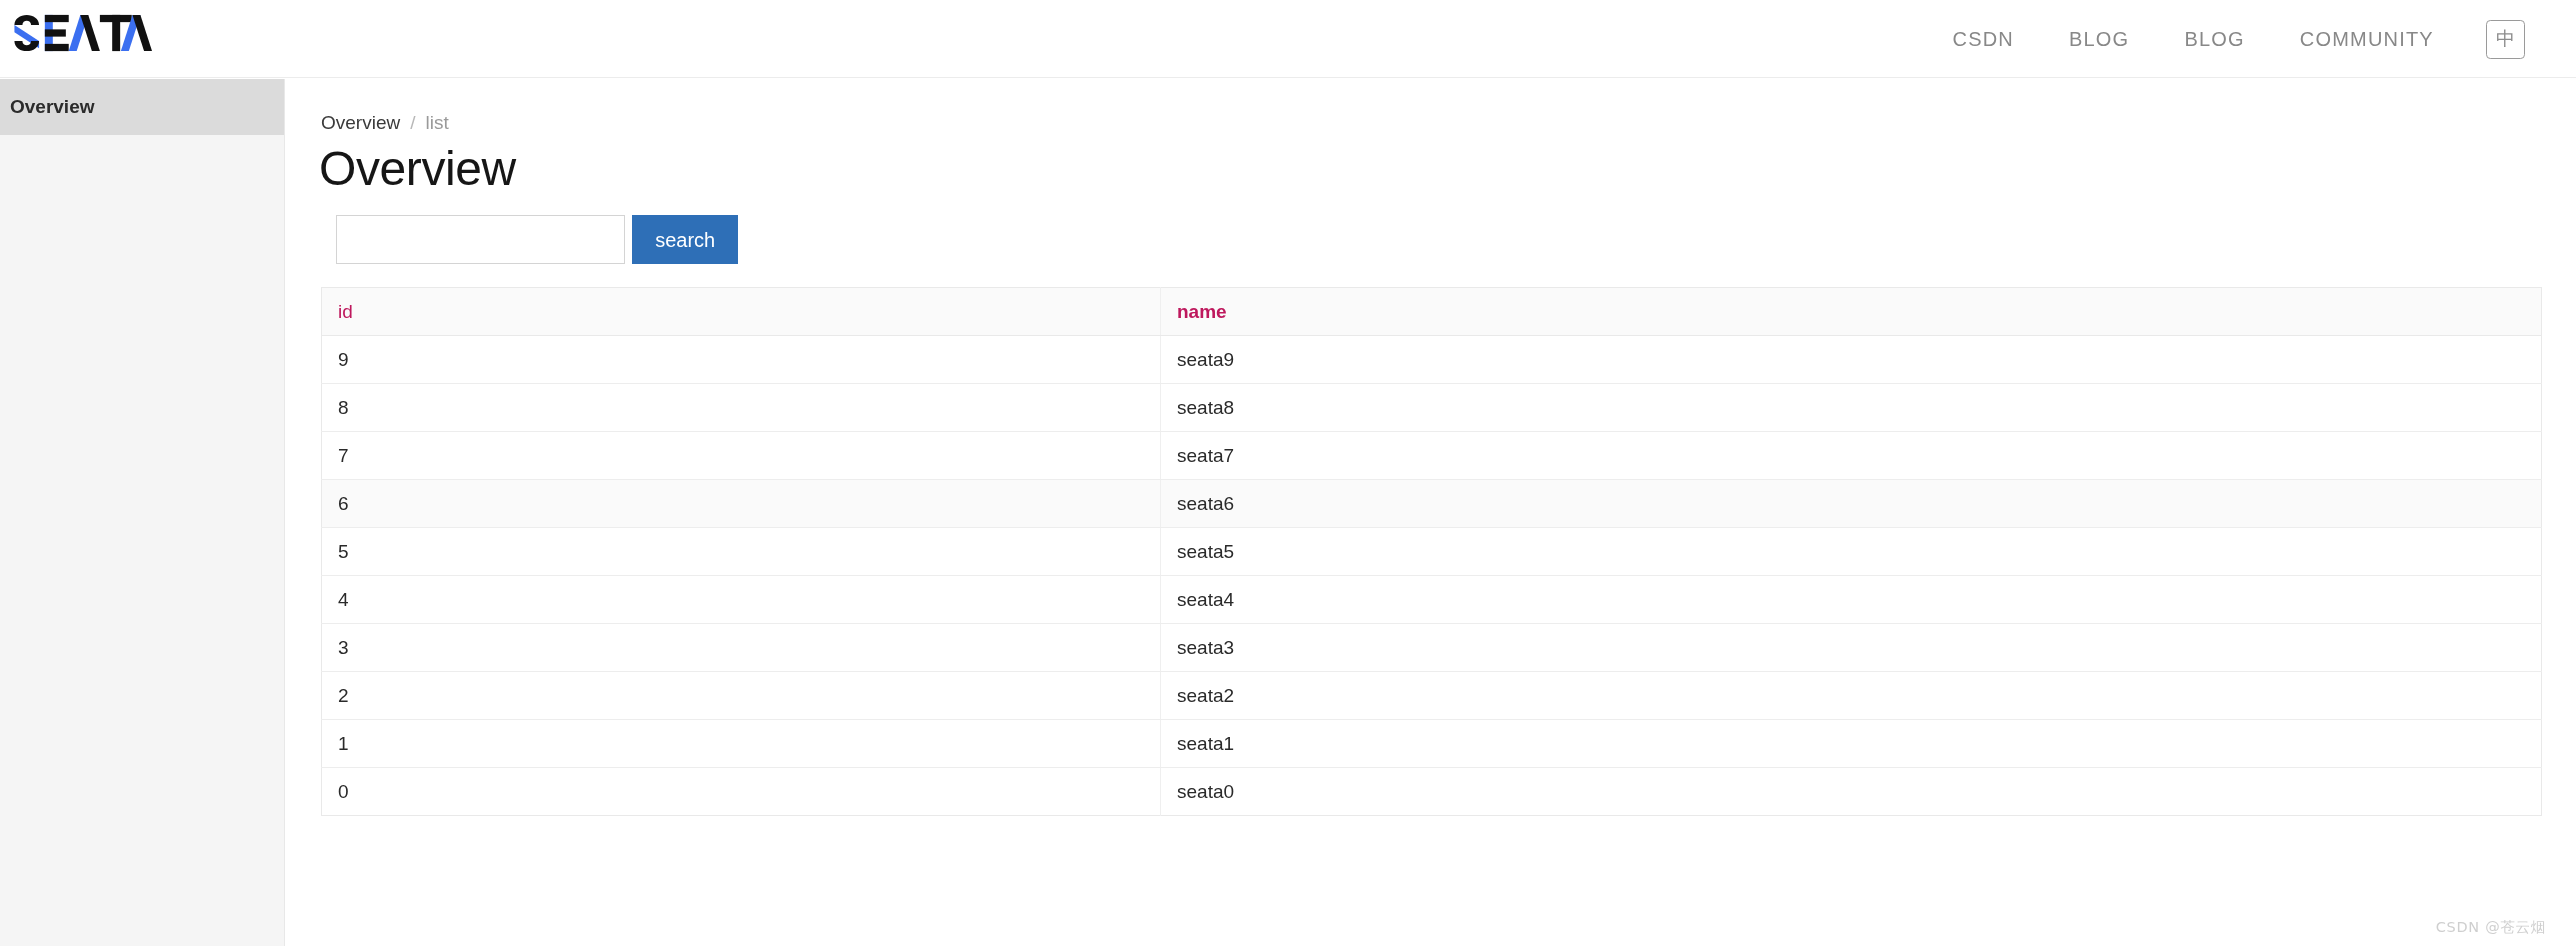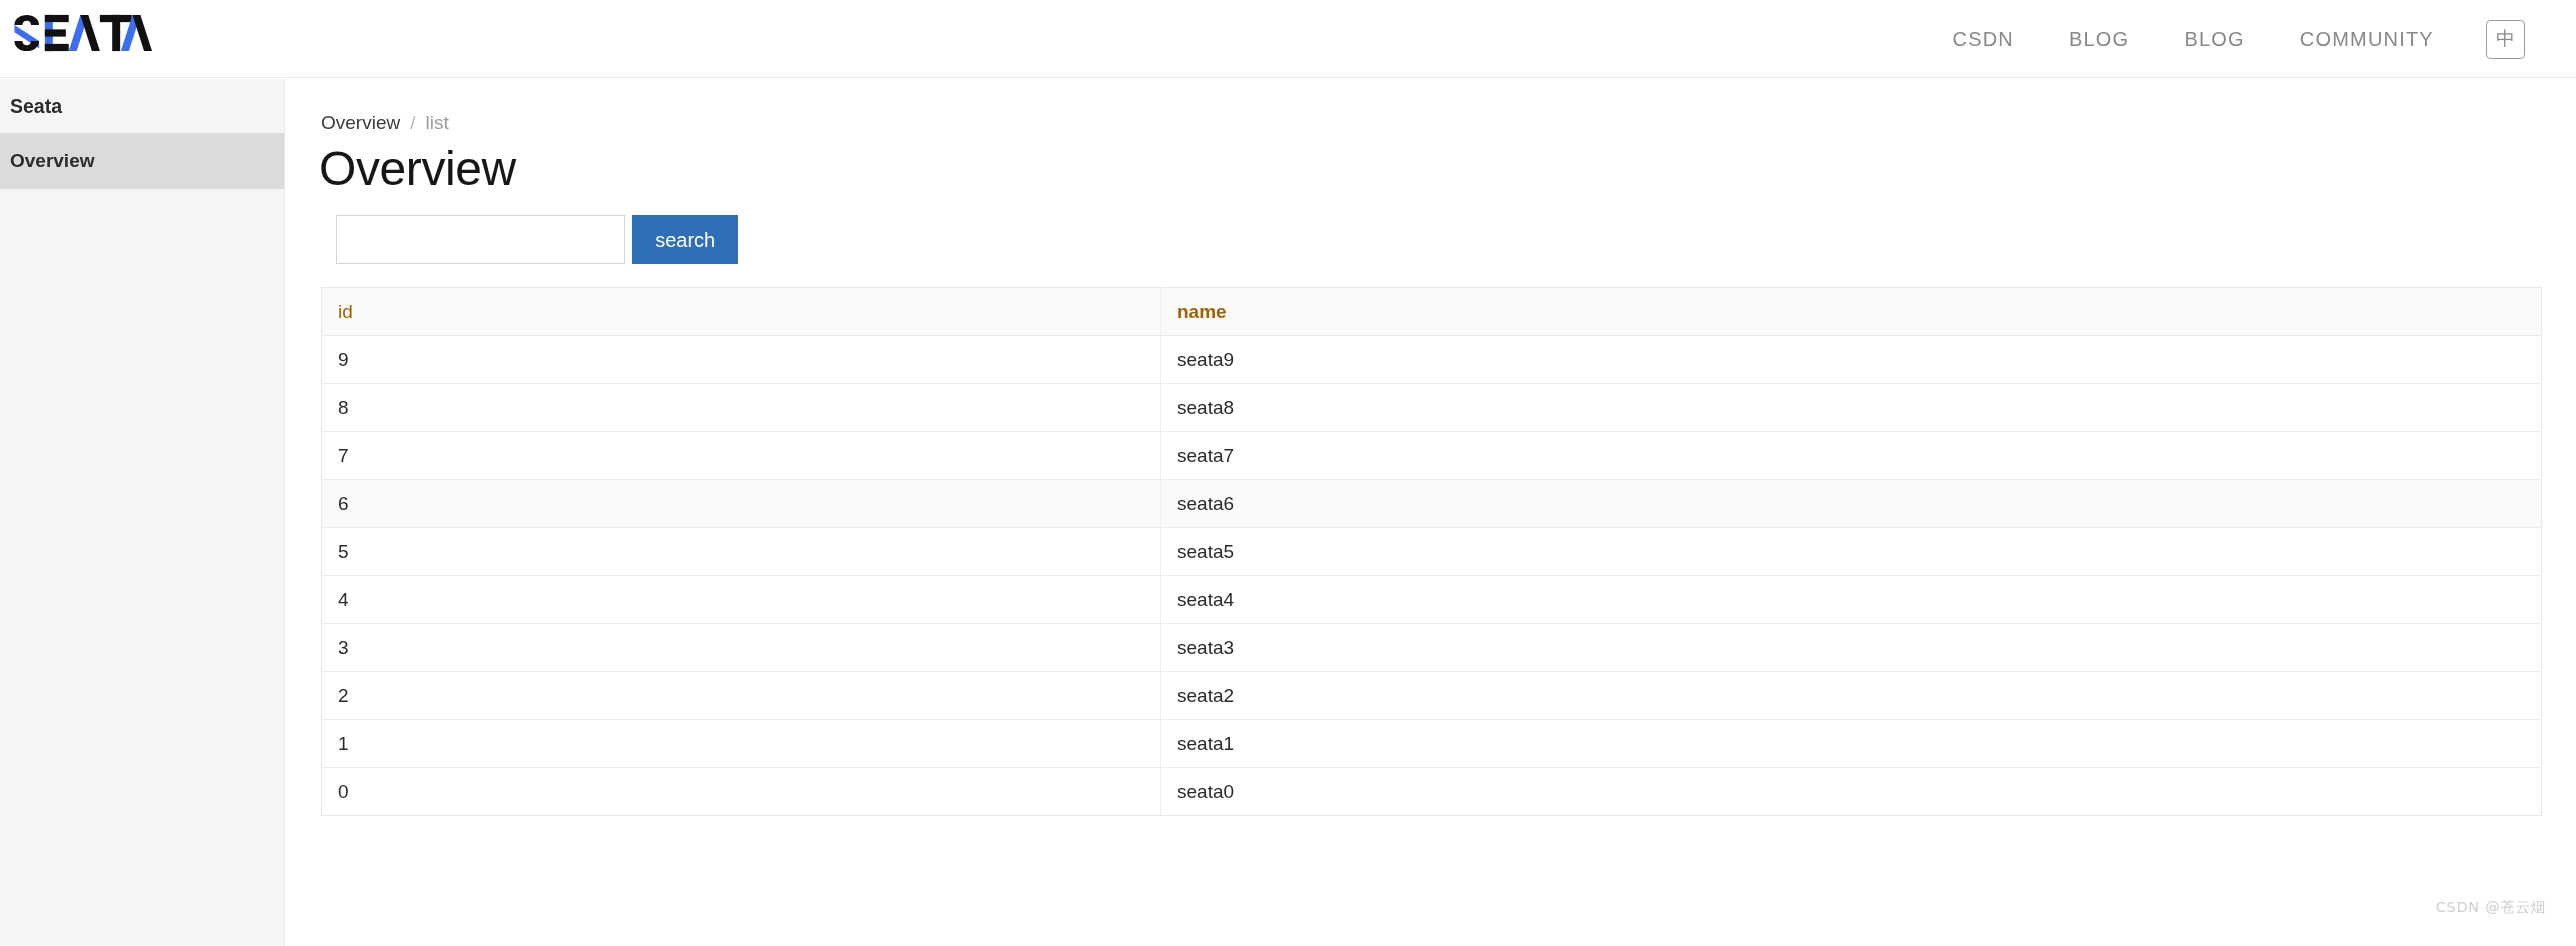--- a/index.html
+++ b/index.html
@@ -192,21 +192,21 @@
   table.data-table {
     width: 100%;
     border-collapse: collapse;
     table-layout: fixed;
     border: 0.7px solid #e9e9e9;
     font-size: 19px;
   }
 
   table.data-table th {
     background: #fafafa;
-    color: #a16207;
+    color: #be185d;
     font-weight: 400;
     text-align: left;
     height: 48px;
     padding: 0 16px;
     border-bottom: 0.7px solid #e9e9e9;
     border-right: 0.7px solid #efefef;
   }
 
   table.data-table th:last-child { border-right: none; font-weight: bold; }
 
@@ -224,21 +224,21 @@
 
   table.data-table tr.row-hover td { background: #fafafa; }
 
   .col-id   { width: 839px; }
   .col-name { width: auto; }
 
   
   .watermark {
     position: absolute;
     right: 30px;
-    bottom: 30px;
+    bottom: 10px;
     font-size: 14.5px;
     color: #cfcfcf;
     font-family: "DejaVu Sans", sans-serif;
     letter-spacing: 0.7px;
     user-select: none;
   }
 </style>
 </head>
 <body>
 
@@ -271,21 +271,20 @@
     <a class="nav-link" href="#">CSDN</a>
     <a class="nav-link" href="#">BLOG</a>
     <a class="nav-link" href="#">BLOG</a>
     <a class="nav-link" href="#">COMMUNITY</a>
     <button class="lang-toggle">中</button>
   </nav>
 
 </div>
 
 <aside class="sidebar">
-  <div class="sidebar-title">Seata</div>
   <div class="sidebar-item active">
     <span>Overview</span>
   </div>
 </aside>
 
 <main class="content">
 
   <div class="breadcrumb">
     <span class="crumb-root">Overview</span>
     <span class="crumb-sep">/</span>

